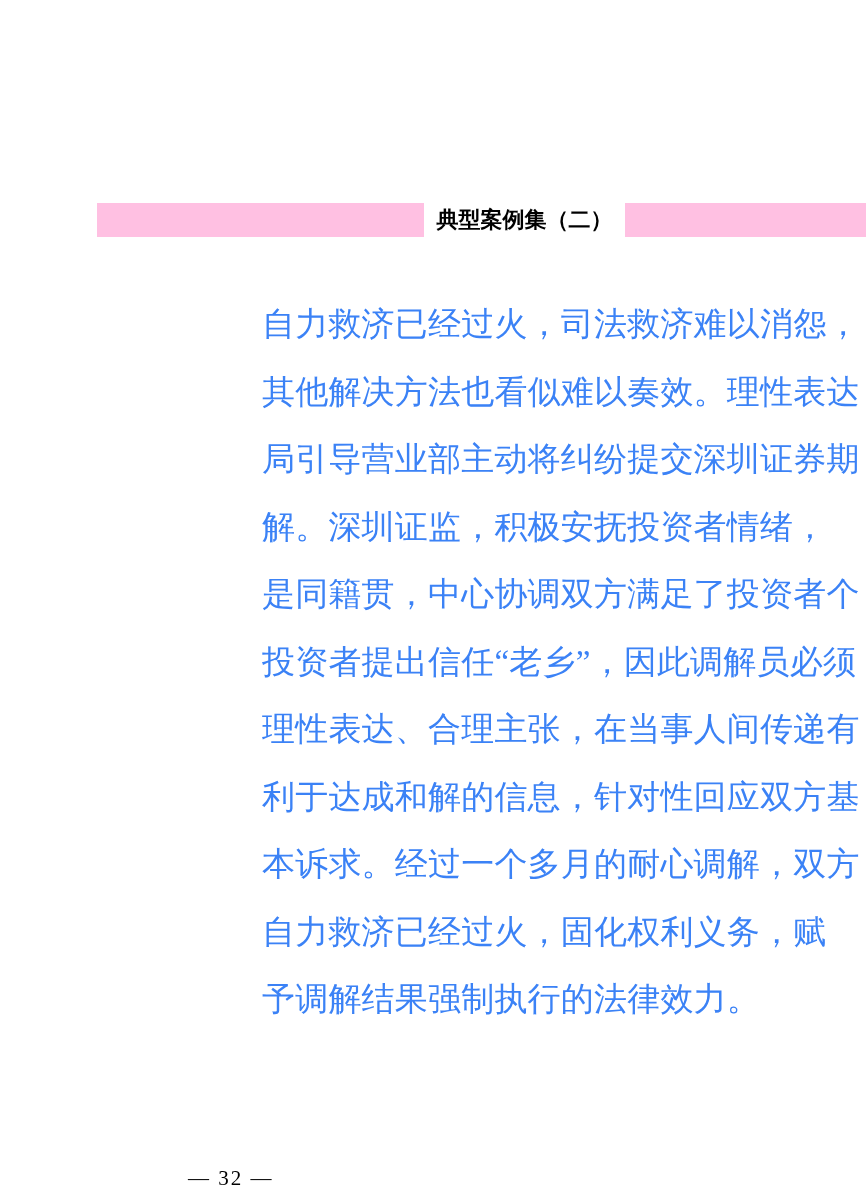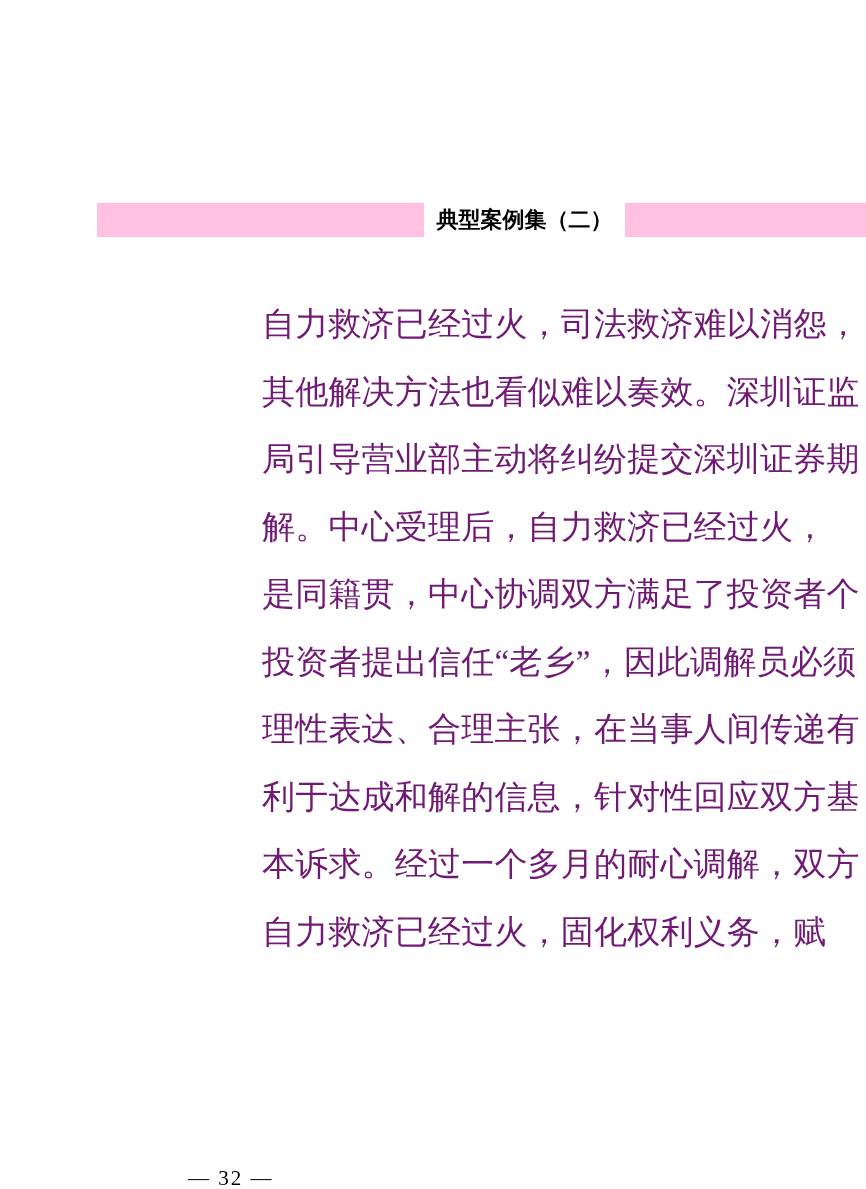--- a/index.html
+++ b/index.html
@@ -45,21 +45,21 @@
     letter-spacing: 0px;
     white-space: nowrap;
   }
 
   
   .body-text {
     position: absolute;
     top: 168px;
     left: 131px;
     width: 620px;
-    color: #701a75;
+    color: #3b82f6;
   }
   .text-line {
     height: 51.5px;
     line-height: 51.5px;
     font-size: 33px;
     white-space: nowrap;
     letter-spacing: 0.2px;
   }
 
   
@@ -81,40 +81,41 @@
   <div class="header-band">
     <div class="bar left" style="background: rgb(255, 192, 226);"></div>
     <div class="running-title">典型案例集（二）</div>
     <div class="bar right" style="background: rgb(255, 192, 226);"></div>
   </div>
 
   <div class="body-text">
 
       <div class="text-line">自力救济已经过火，司法救济难以消怨，</div>
 
-      <div class="text-line">其他解决方法也看似难以奏效。深圳证监</div>
+      <div class="text-line">其他解决方法也看似难以奏效。理性表达</div>
 
       <div class="text-line">局引导营业部主动将纠纷提交深圳证券期</div>
 
 
-      <div class="text-line">解。中心受理后，自力救济已经过火，</div>
+      <div class="text-line">解。深圳证监，积极安抚投资者情绪，</div>
 
 
       <div class="text-line">是同籍贯，中心协调双方满足了投资者个</div>
 
       <div class="text-line">投资者提出信任“老乡”，因此调解员必须</div>
 
 
       <div class="text-line">理性表达、合理主张，在当事人间传递有</div>
 
       <div class="text-line">利于达成和解的信息，针对性回应双方基</div>
 
       <div class="text-line">本诉求。经过一个多月的耐心调解，双方</div>
 
 
 
       <div class="text-line">自力救济已经过火，固化权利义务，赋</div>
 
+      <div class="text-line">予调解结果强制执行的法律效力。</div>
     </div>
 
   <div class="page-number">— 32 —</div>
 
 </div>
 
 </body></html>

